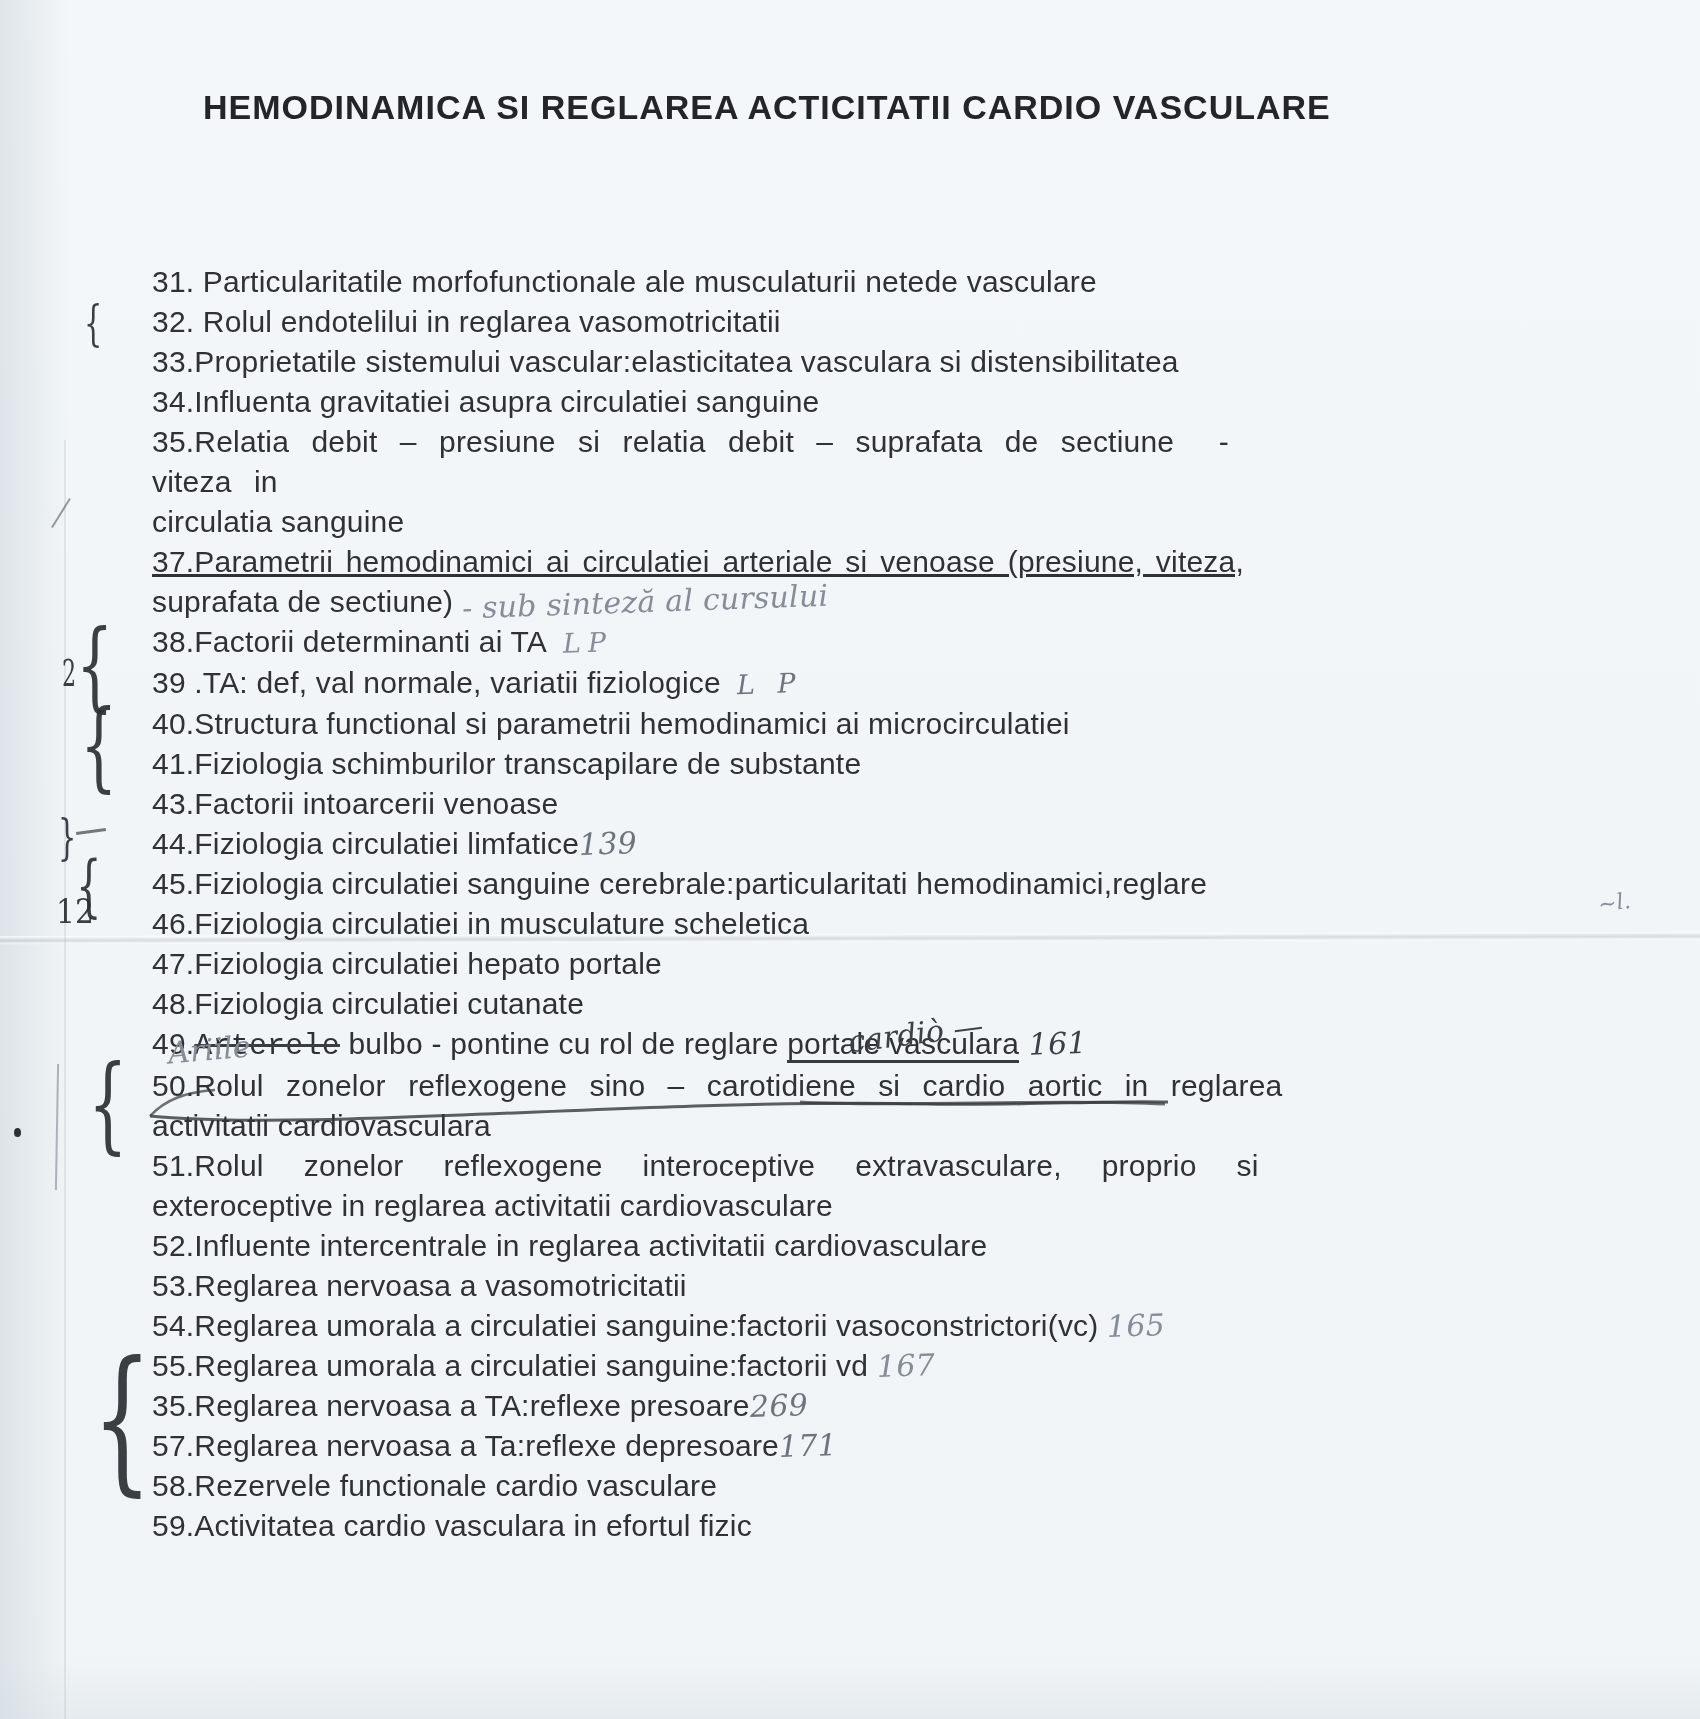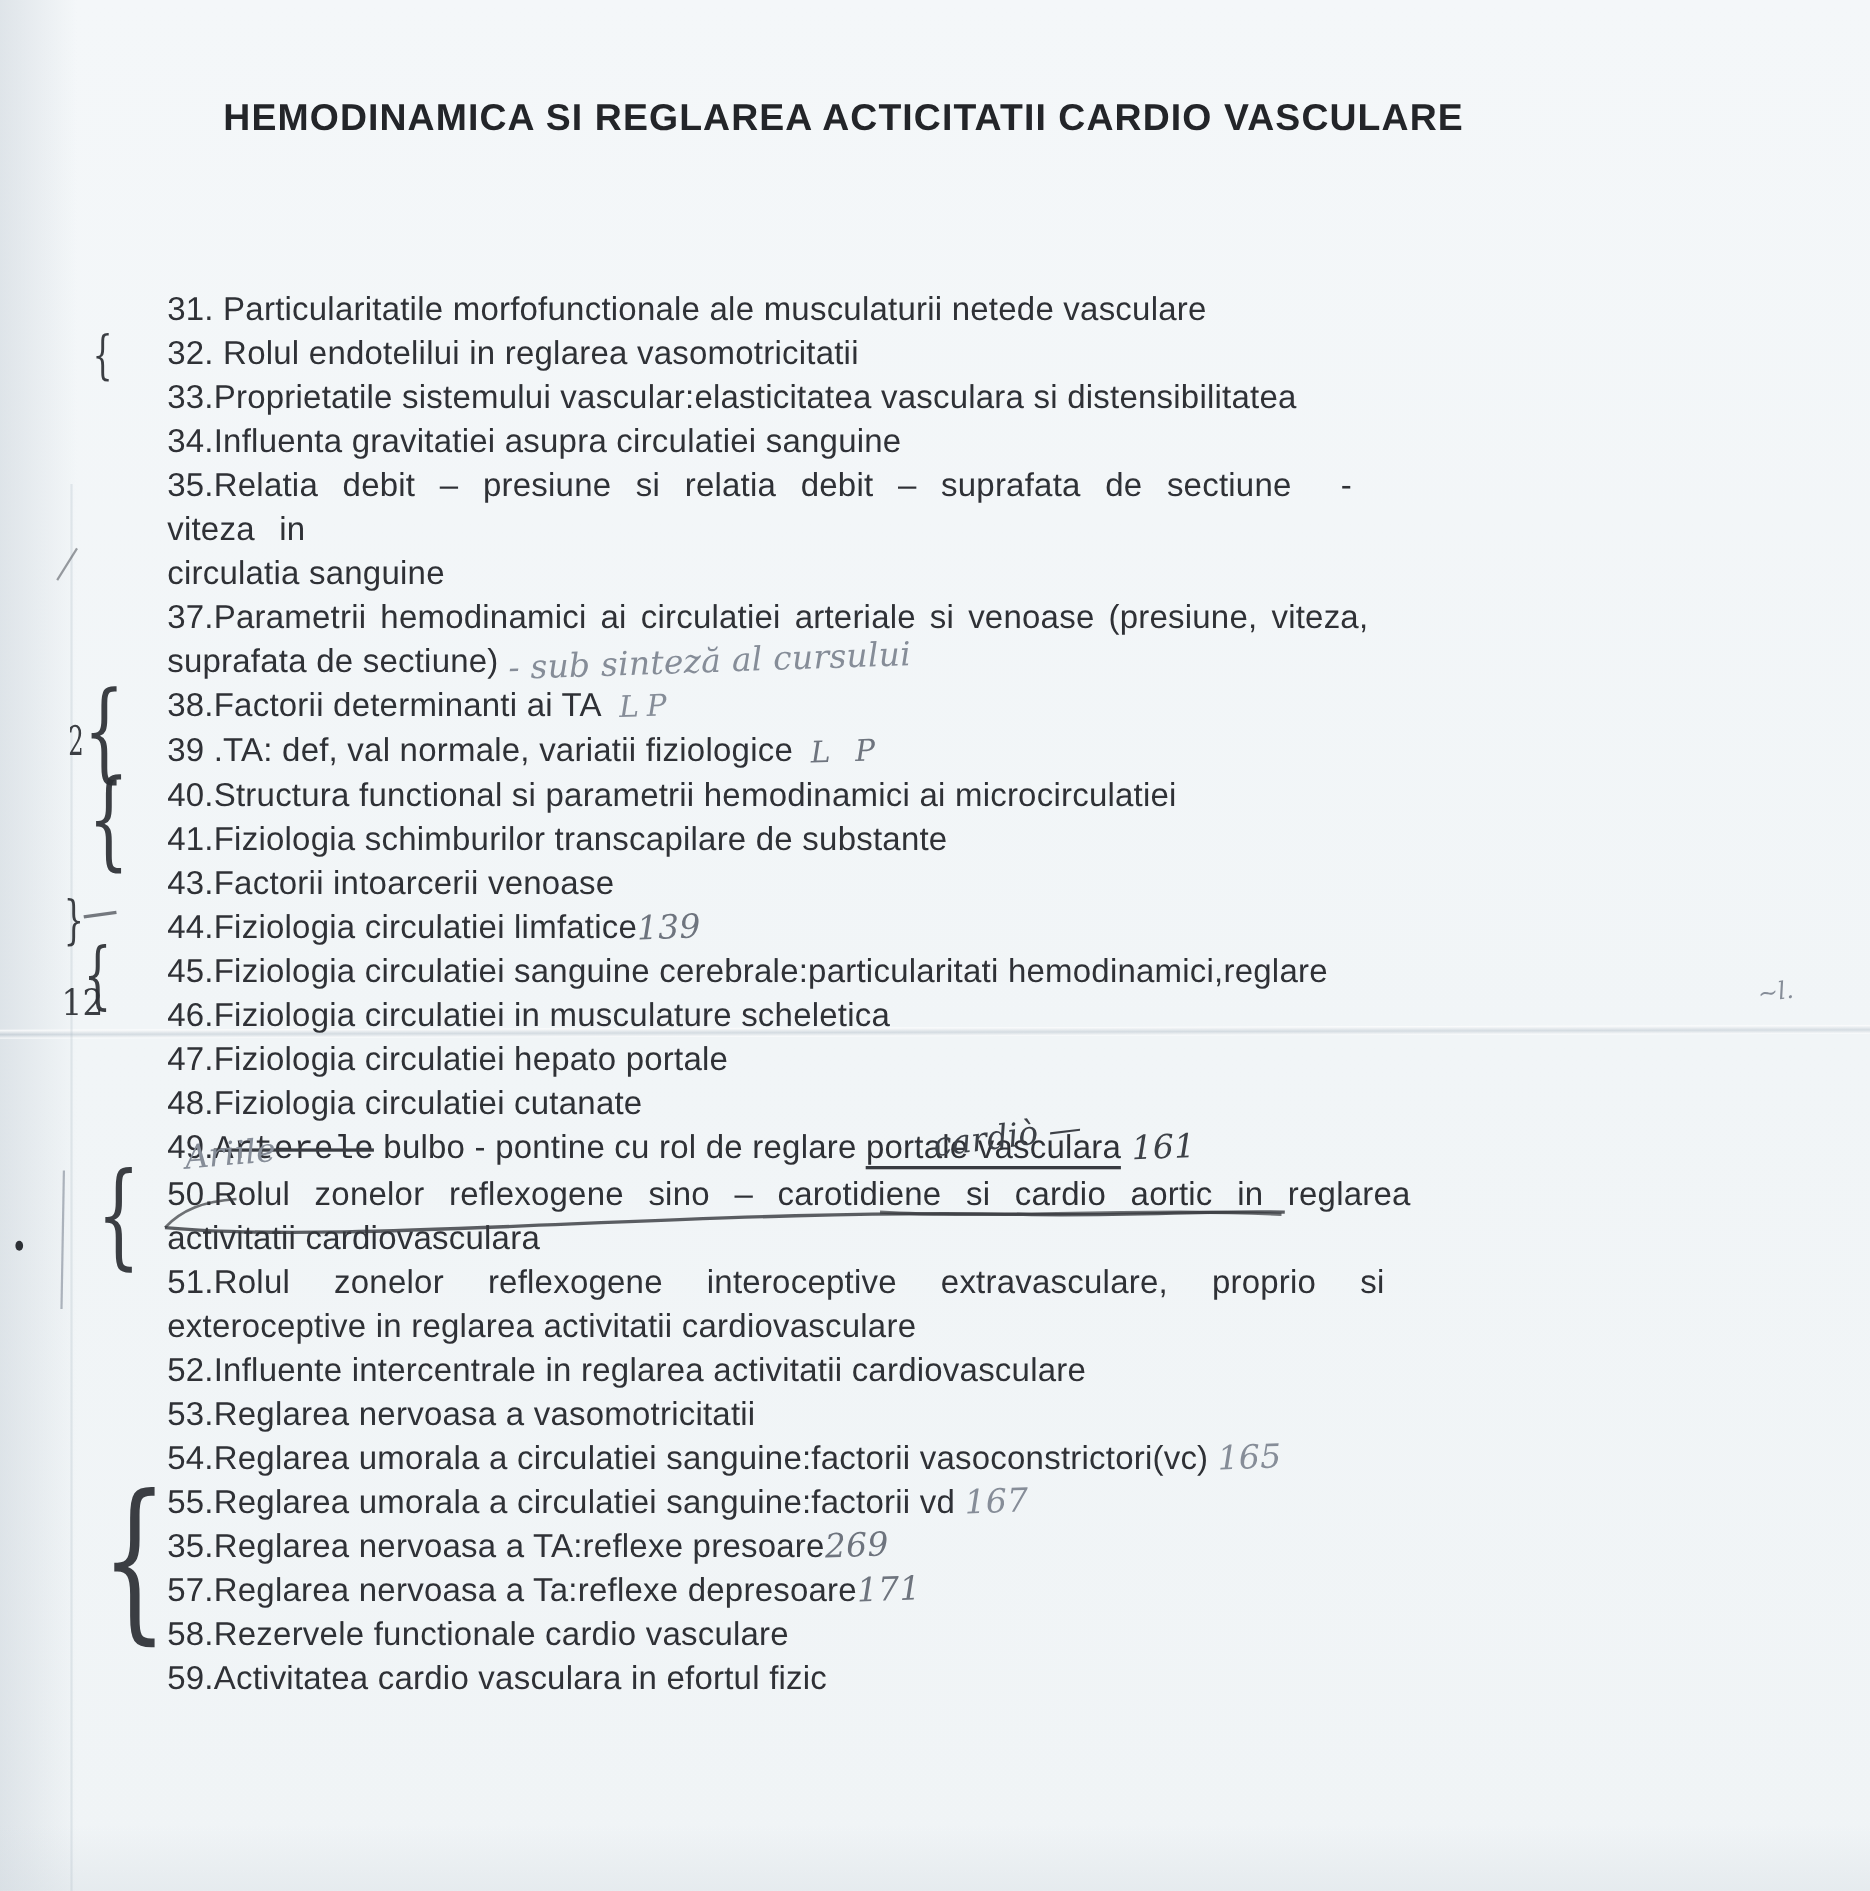--- a/index.html
+++ b/index.html
@@ -26,21 +26,21 @@
     font-size:34px;font-weight:bold;letter-spacing:1px;color:#232529;
     white-space:nowrap;
   }
   .list{
     position:absolute;left:108px;top:262px;width:1200px;
     font-size:30px;line-height:40px;letter-spacing:0.2px;
   }
   .item{min-height:40px;margin-left:44px;}
   .part{white-space:pre-wrap;}
   .spread{word-spacing:0.46em;}
-  .spread-sm{word-spacing:0.14em;}
+  .spread-sm{word-spacing:0.14em;text-decoration:underline;}
   .spread-lg{word-spacing:1.05em;}
   .strike{text-decoration:line-through;text-decoration-thickness:3px;text-decoration-color:#3a3d42;font-family:Liberation Mono, monospace;}
   .underline{border-bottom:3px solid #383b41;padding-bottom:0px;}
 
   
   .hand,.hand-ink{
     font-family:"DejaVu Serif",serif;font-style:italic;
     display:inline-block;transform:rotate(-2deg);
   }
   .hand{color:#868d98;}

